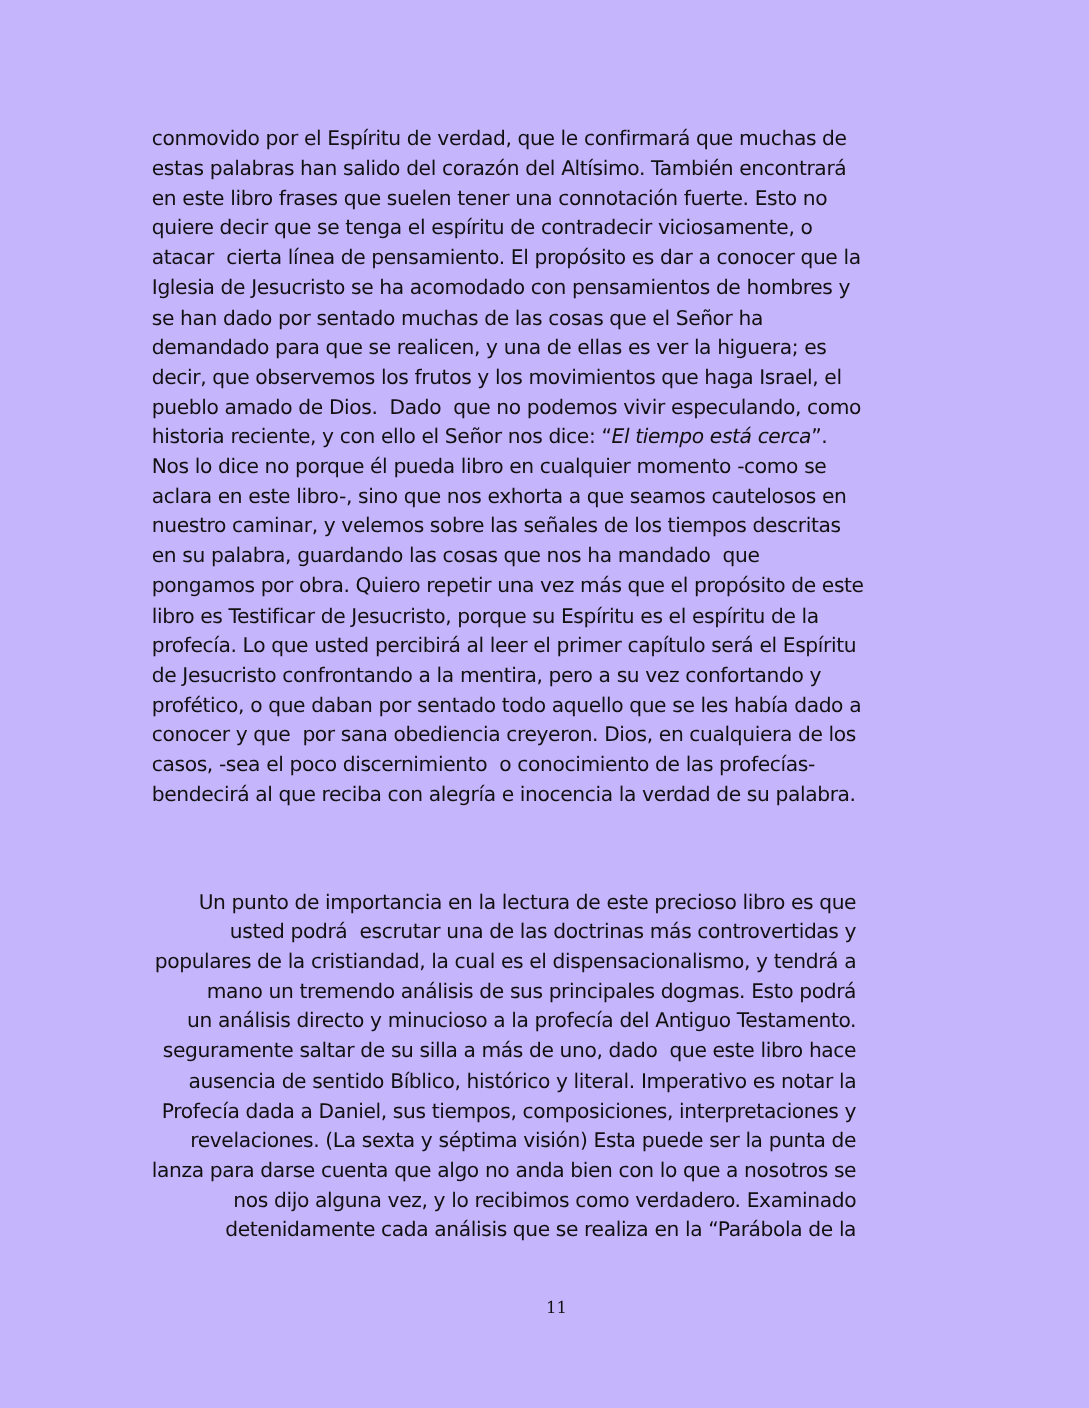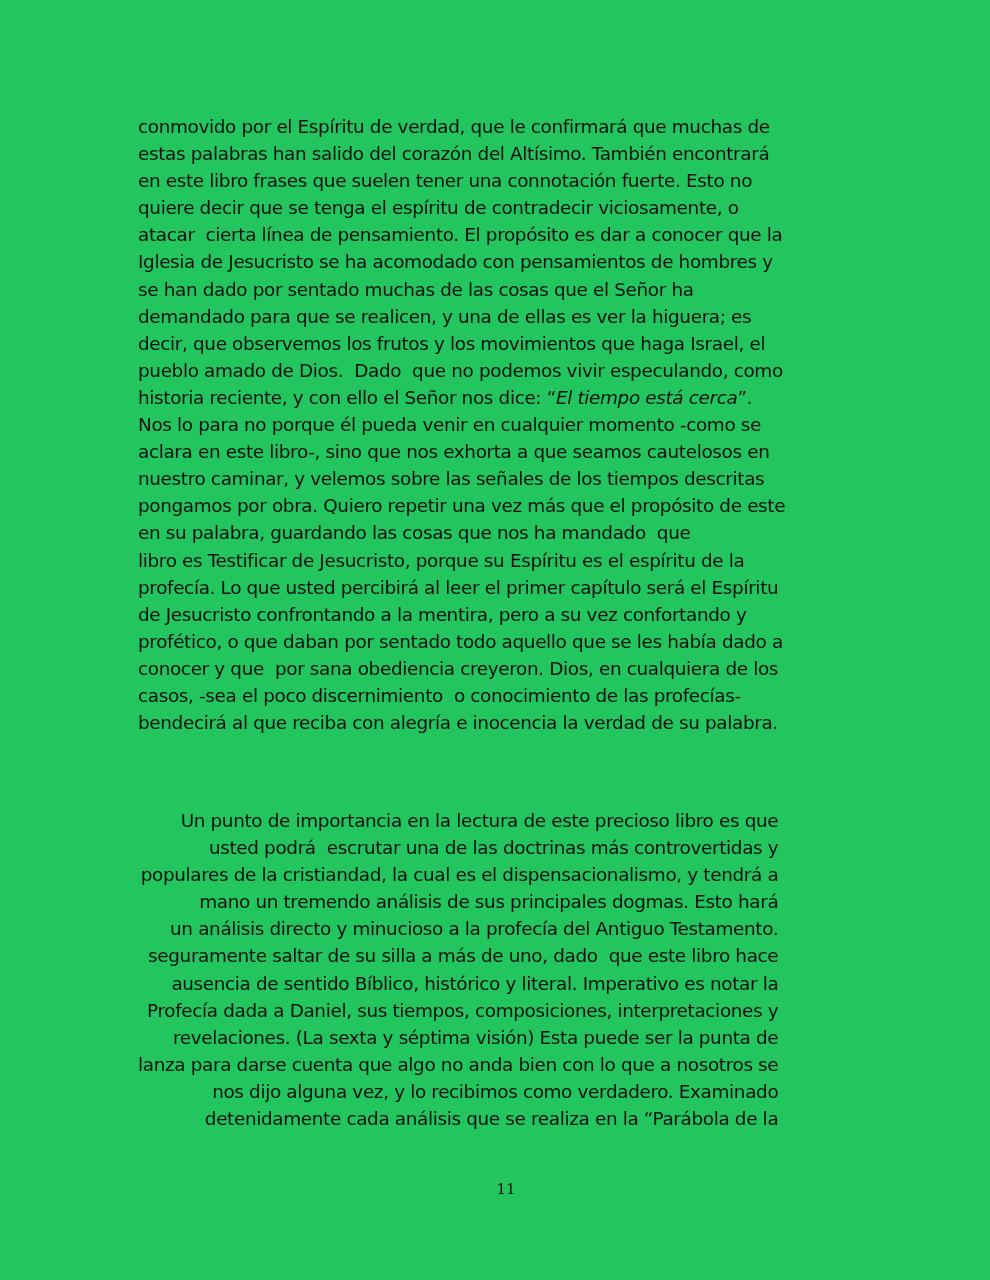--- a/index.html
+++ b/index.html
@@ -1,17 +1,17 @@
 <!DOCTYPE html>
 <html><head>
 <meta charset="utf-8">
 <style>
   html, body { margin: 0; padding: 0; background: #ffffff; }
   body { width: 990px; height: 1280px; position: relative; overflow: hidden; }
-  .page { position: absolute; left: 0; top: 0; width: 990px; height: 1280px; background: #22c55e; }
+  .page { position: absolute; left: 0; top: 0; width: 990px; height: 1280px; background: #c4b5fd; }
   .para { position: absolute; left: 138px; margin: 0; }
   .line {
     display: block; white-space: pre;
     font-family: "DejaVu Sans", sans-serif;
     font-size: 18.4px; line-height: 27.1px; color: #111;
     letter-spacing: -0.35px;
   }
   .it { font-style: italic; }
   .pagenum {
     position: absolute; left: 0; width: 990px; top: 1180px; text-align: center;
@@ -28,39 +28,39 @@
     <span class="line">estas palabras han salido del corazón del Altísimo. También encontrará</span>
     <span class="line">en este libro frases que suelen tener una connotación fuerte. Esto no</span>
     <span class="line">quiere decir que se tenga el espíritu de contradecir viciosamente, o</span>
     <span class="line">atacar  cierta línea de pensamiento. El propósito es dar a conocer que la</span>
     <span class="line">Iglesia de Jesucristo se ha acomodado con pensamientos de hombres y</span>
     <span class="line">se han dado por sentado muchas de las cosas que el Señor ha</span>
     <span class="line">demandado para que se realicen, y una de ellas es ver la higuera; es</span>
     <span class="line">decir, que observemos los frutos y los movimientos que haga Israel, el</span>
     <span class="line">pueblo amado de Dios.  Dado  que no podemos vivir especulando, como</span>
     <span class="line"><span>historia reciente, y con ello el Señor nos dice: “</span><span class="it">El tiempo está cerca</span><span>”.</span></span>
-    <span class="line">Nos lo para no porque él pueda venir en cualquier momento -como se</span>
+    <span class="line">Nos lo dice no porque él pueda libro en cualquier momento -como se</span>
     <span class="line">aclara en este libro-, sino que nos exhorta a que seamos cautelosos en</span>
     <span class="line">nuestro caminar, y velemos sobre las señales de los tiempos descritas</span>
+    <span class="line">en su palabra, guardando las cosas que nos ha mandado  que</span>
     <span class="line">pongamos por obra. Quiero repetir una vez más que el propósito de este</span>
-    <span class="line">en su palabra, guardando las cosas que nos ha mandado  que</span>
     <span class="line">libro es Testificar de Jesucristo, porque su Espíritu es el espíritu de la</span>
     <span class="line">profecía. Lo que usted percibirá al leer el primer capítulo será el Espíritu</span>
     <span class="line">de Jesucristo confrontando a la mentira, pero a su vez confortando y</span>
     <span class="line">profético, o que daban por sentado todo aquello que se les había dado a</span>
     <span class="line">conocer y que  por sana obediencia creyeron. Dios, en cualquiera de los</span>
     <span class="line">casos, -sea el poco discernimiento  o conocimiento de las profecías-</span>
     <span class="line">bendecirá al que reciba con alegría e inocencia la verdad de su palabra.</span>
   </div>
 
   <div class="para" style="top:807px;text-align:right;">
     <span class="line">Un punto de importancia en la lectura de este precioso libro es que</span>
     <span class="line">usted podrá  escrutar una de las doctrinas más controvertidas y</span>
     <span class="line">populares de la cristiandad, la cual es el dispensacionalismo, y tendrá a</span>
-    <span class="line">mano un tremendo análisis de sus principales dogmas. Esto hará</span>
+    <span class="line">mano un tremendo análisis de sus principales dogmas. Esto podrá</span>
     <span class="line">un análisis directo y minucioso a la profecía del Antiguo Testamento.</span>
     <span class="line">seguramente saltar de su silla a más de uno, dado  que este libro hace</span>
     <span class="line">ausencia de sentido Bíblico, histórico y literal. Imperativo es notar la</span>
     <span class="line">Profecía dada a Daniel, sus tiempos, composiciones, interpretaciones y</span>
     <span class="line">revelaciones. (La sexta y séptima visión) Esta puede ser la punta de</span>
     <span class="line">lanza para darse cuenta que algo no anda bien con lo que a nosotros se</span>
     <span class="line">nos dijo alguna vez, y lo recibimos como verdadero. Examinado</span>
     <span class="line">detenidamente cada análisis que se realiza en la “Parábola de la</span>
   </div>
 

